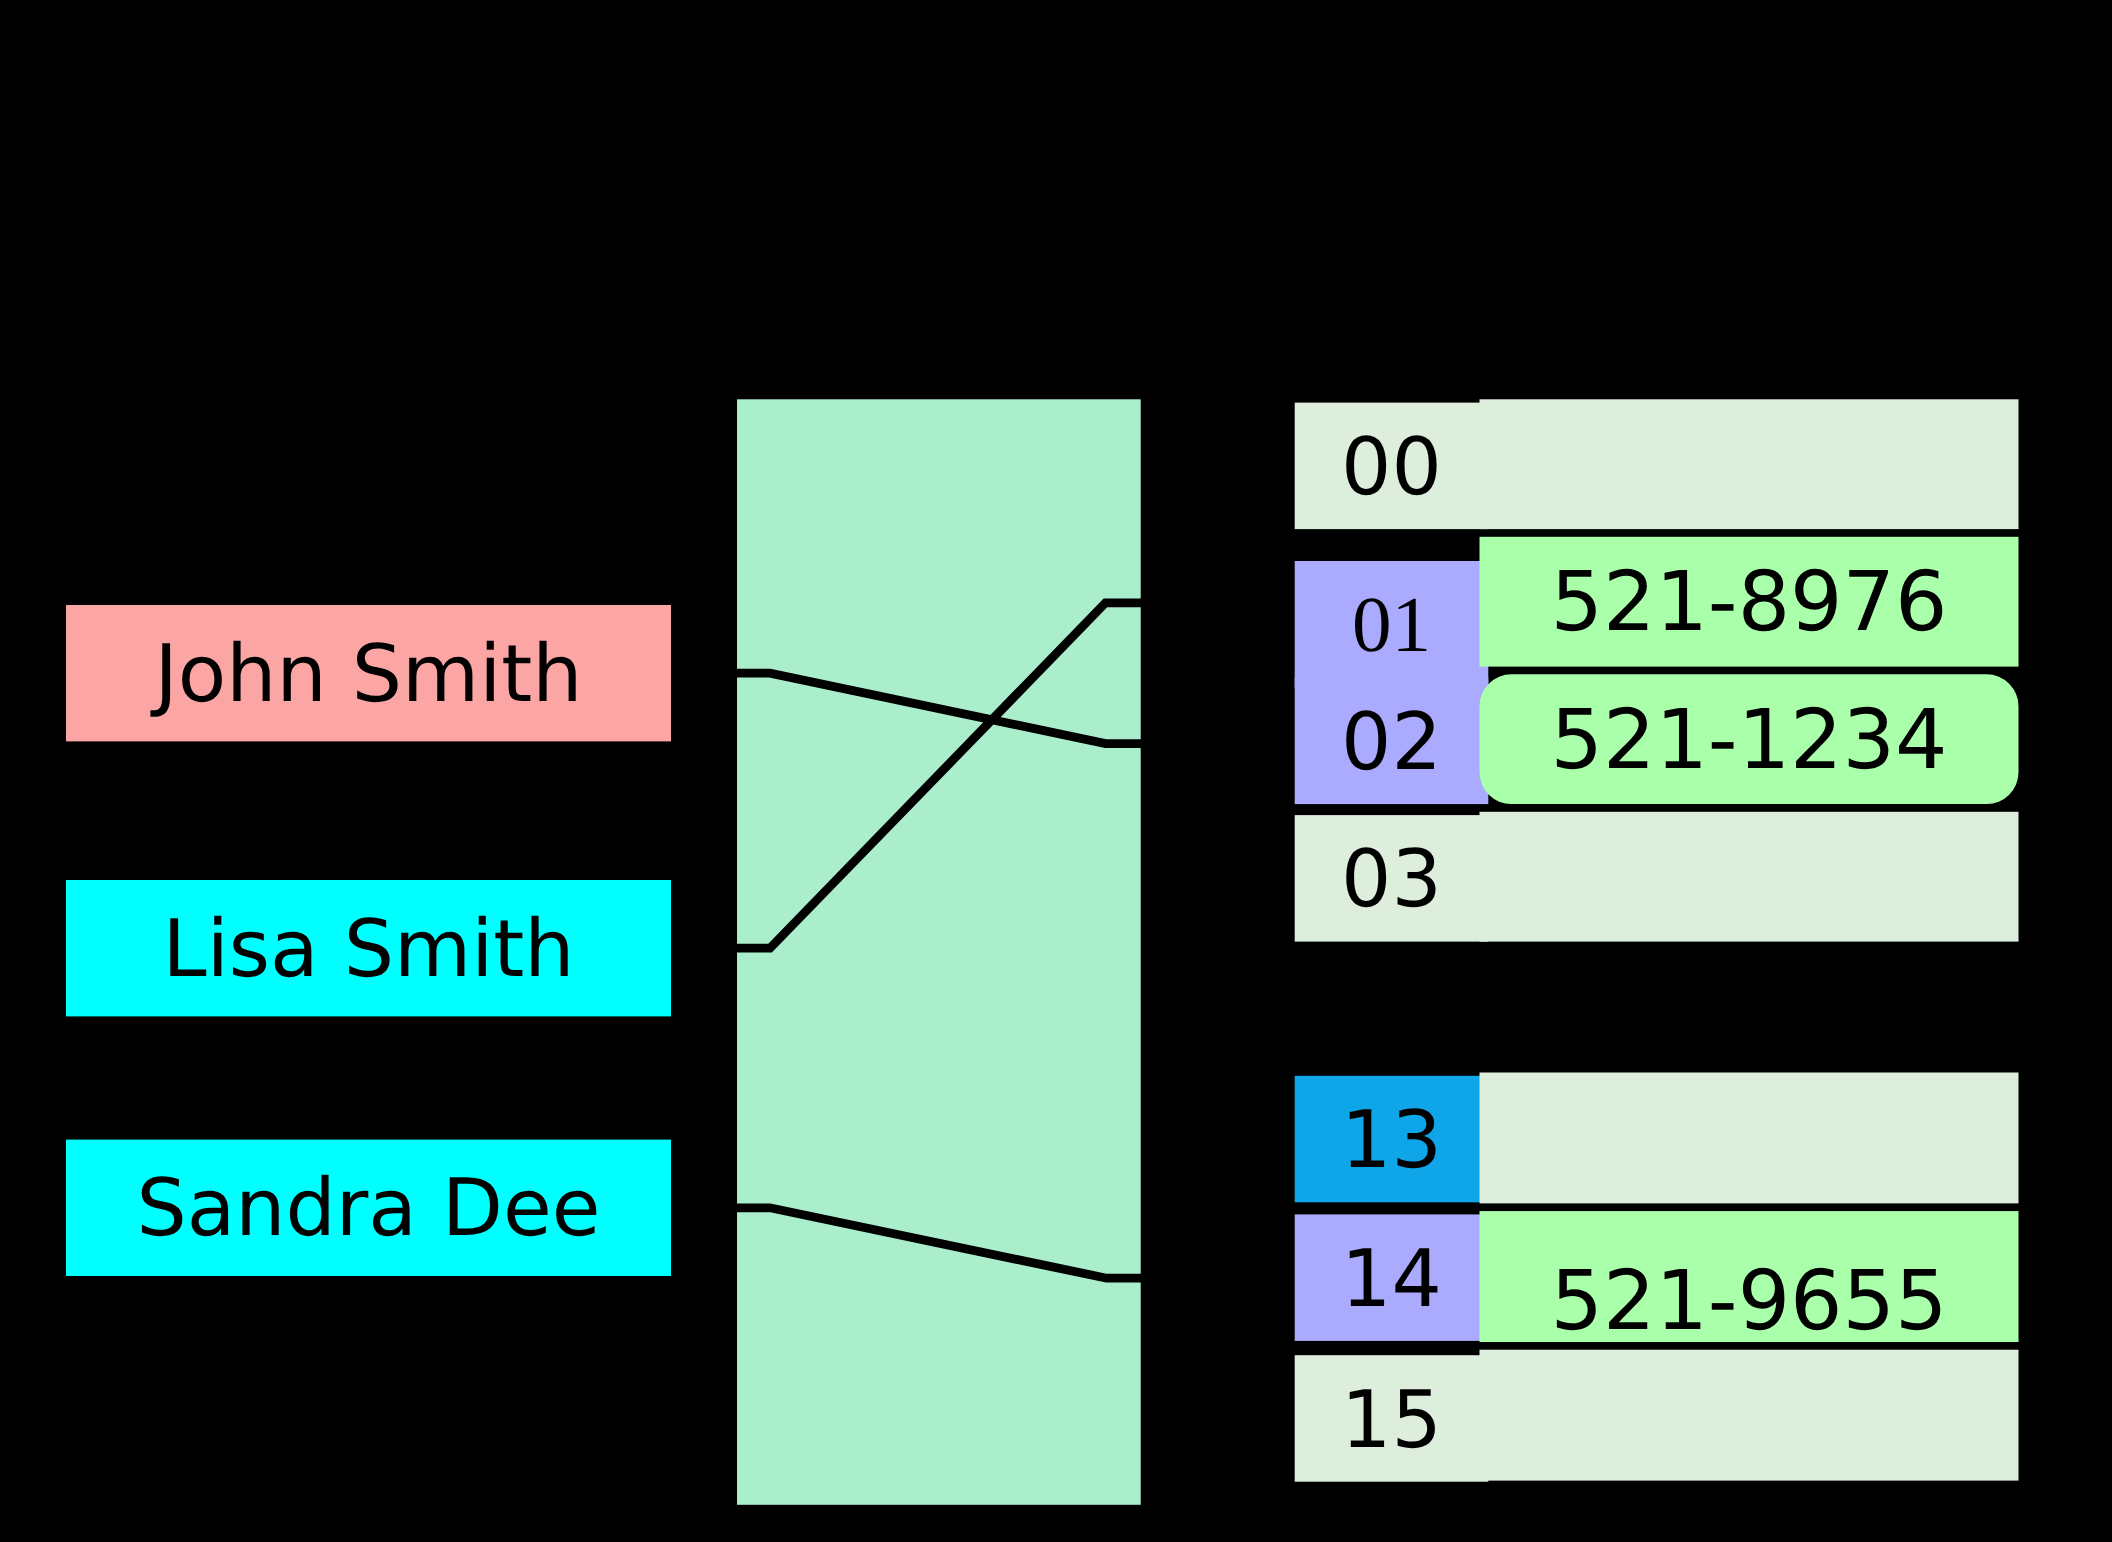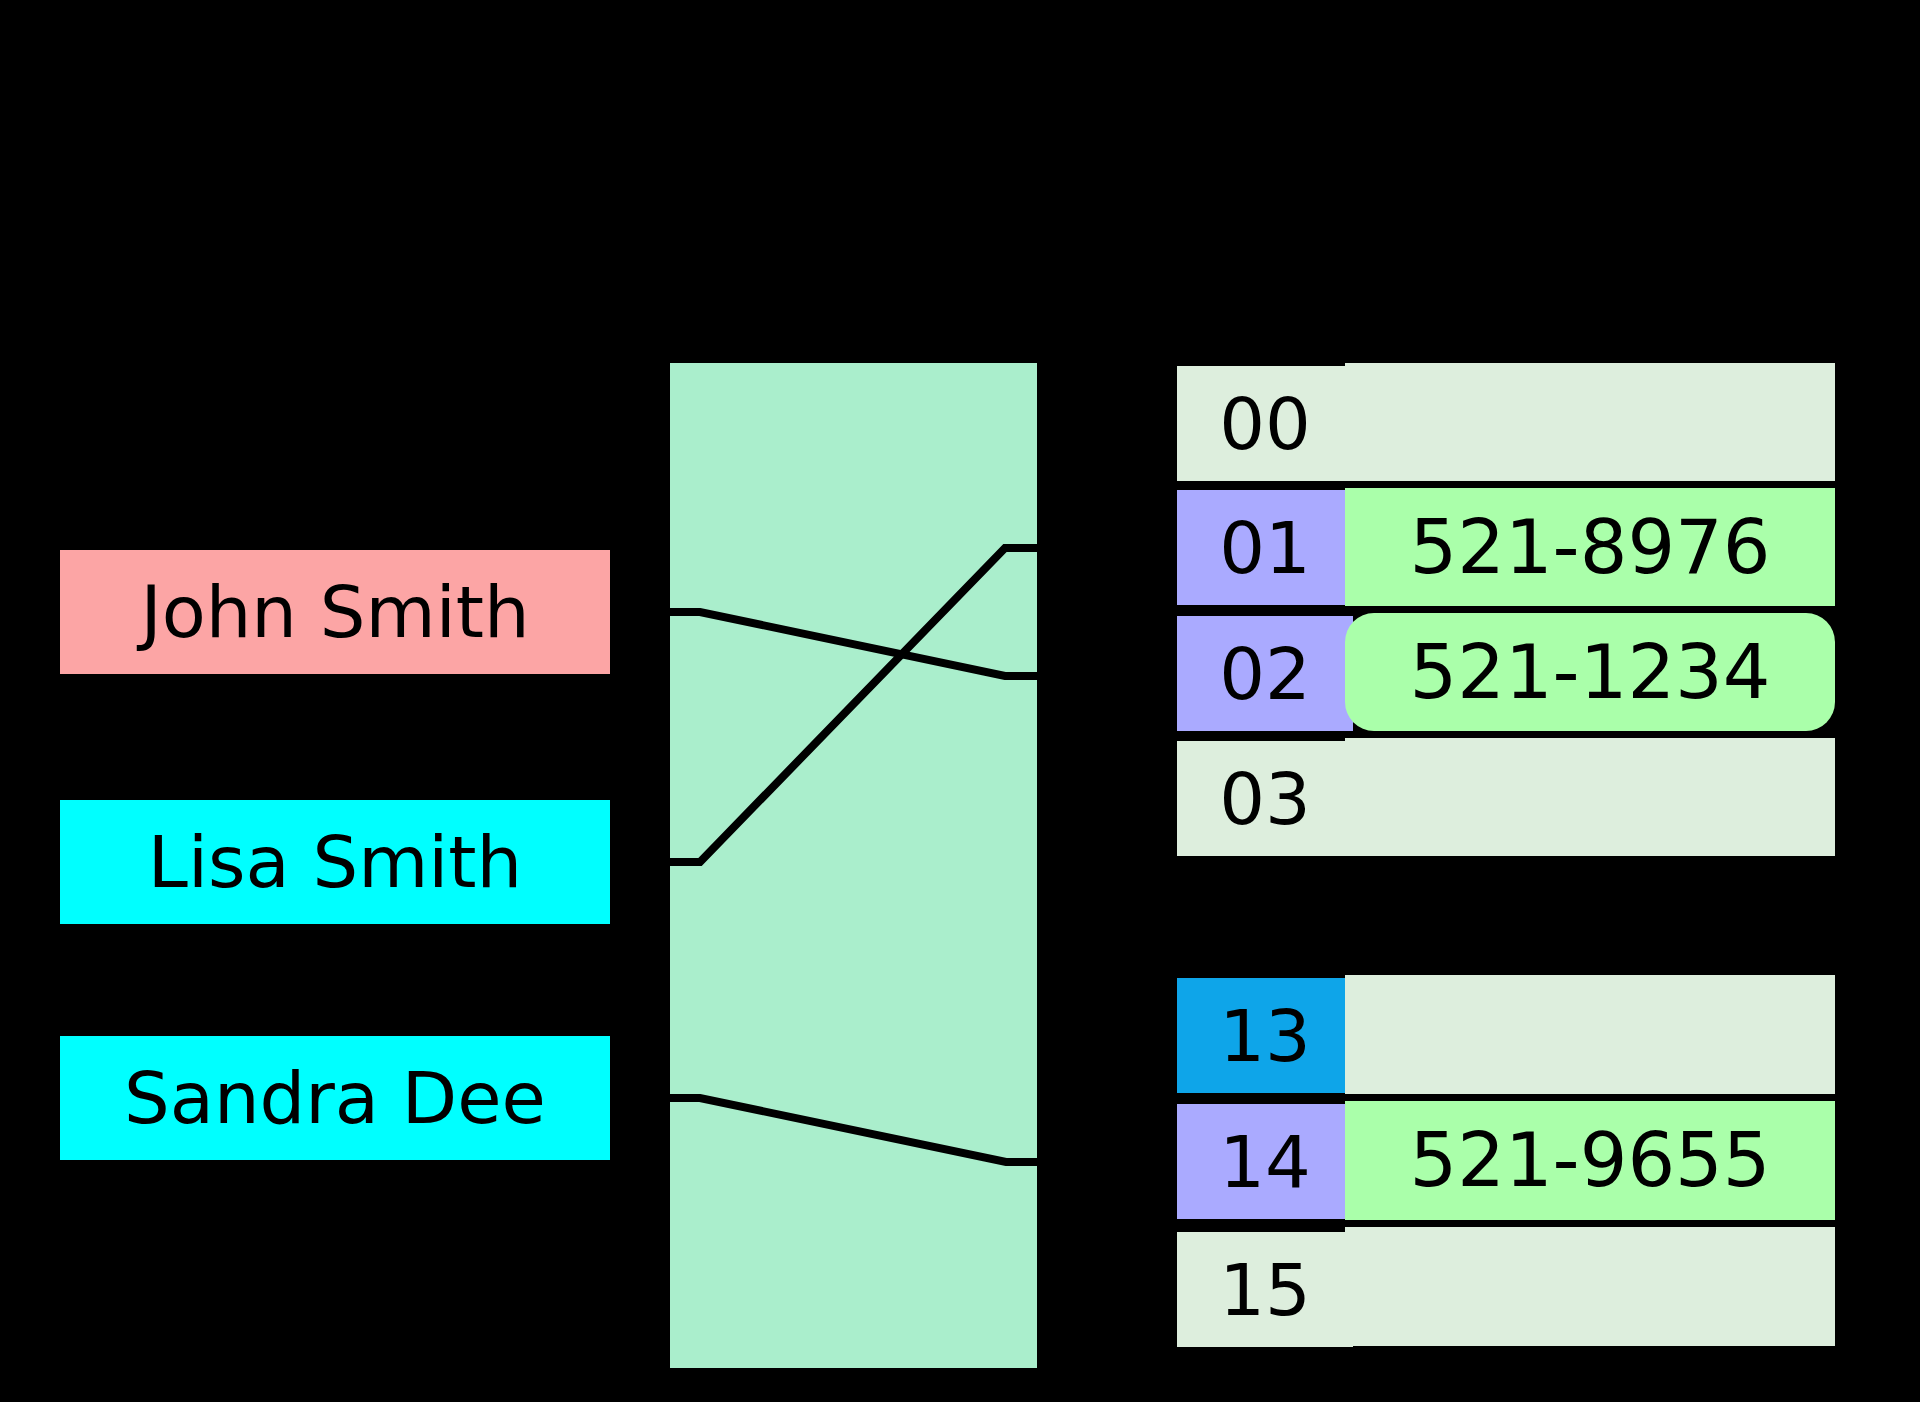--- a/index.html
+++ b/index.html
@@ -59,21 +59,21 @@
     width: 176px;
     height: 115px;
     z-index: 3;
     display: flex;
     align-items: center;
     justify-content: center;
     font-size: 72px;
     line-height: 1;
   }
   .idx-00 { top: 366px; }
-  .idx-01 { top: 490px; }
+  .idx-01 { top: 510px; font-family: Liberation Serif, serif; }
   .idx-02 { top: 616px; }
   .idx-03 { top: 741px; }
   .idx-13 { top: 978px; }
   .idx-14 { top: 1104px; }
   .idx-15 { top: 1232px; }
 
   
   .val-box {
     left: 1345px;
     width: 490px;
@@ -83,21 +83,21 @@
     justify-content: center;
     font-size: 75px;
     line-height: 1;
     white-space: nowrap;
   }
   .val-00 { top: 363px;  height: 118px; }
   .val-01 { top: 488px;  height: 118px; }
   .val-02 { top: 613px;  height: 118px; border-radius: 29px; }
   .val-03 { top: 738px;  height: 118px; }
   .val-13 { top: 975px;  height: 119px; }
-  .val-14 { top: 1101px; height: 119px; }
+  .val-14 { top: 1101px; height: 119px; align-items: flex-end; }
   .val-15 { top: 1227px; height: 119px; }
 </style>
 </head>
 <body>
 
 <div id="canvas">
 
   <div class="abs hash-box" style="background-color: rgb(170, 238, 204);"></div>
 
   <svg class="abs lines-layer" width="1920" height="1402" viewBox="0 0 1920 1402">

